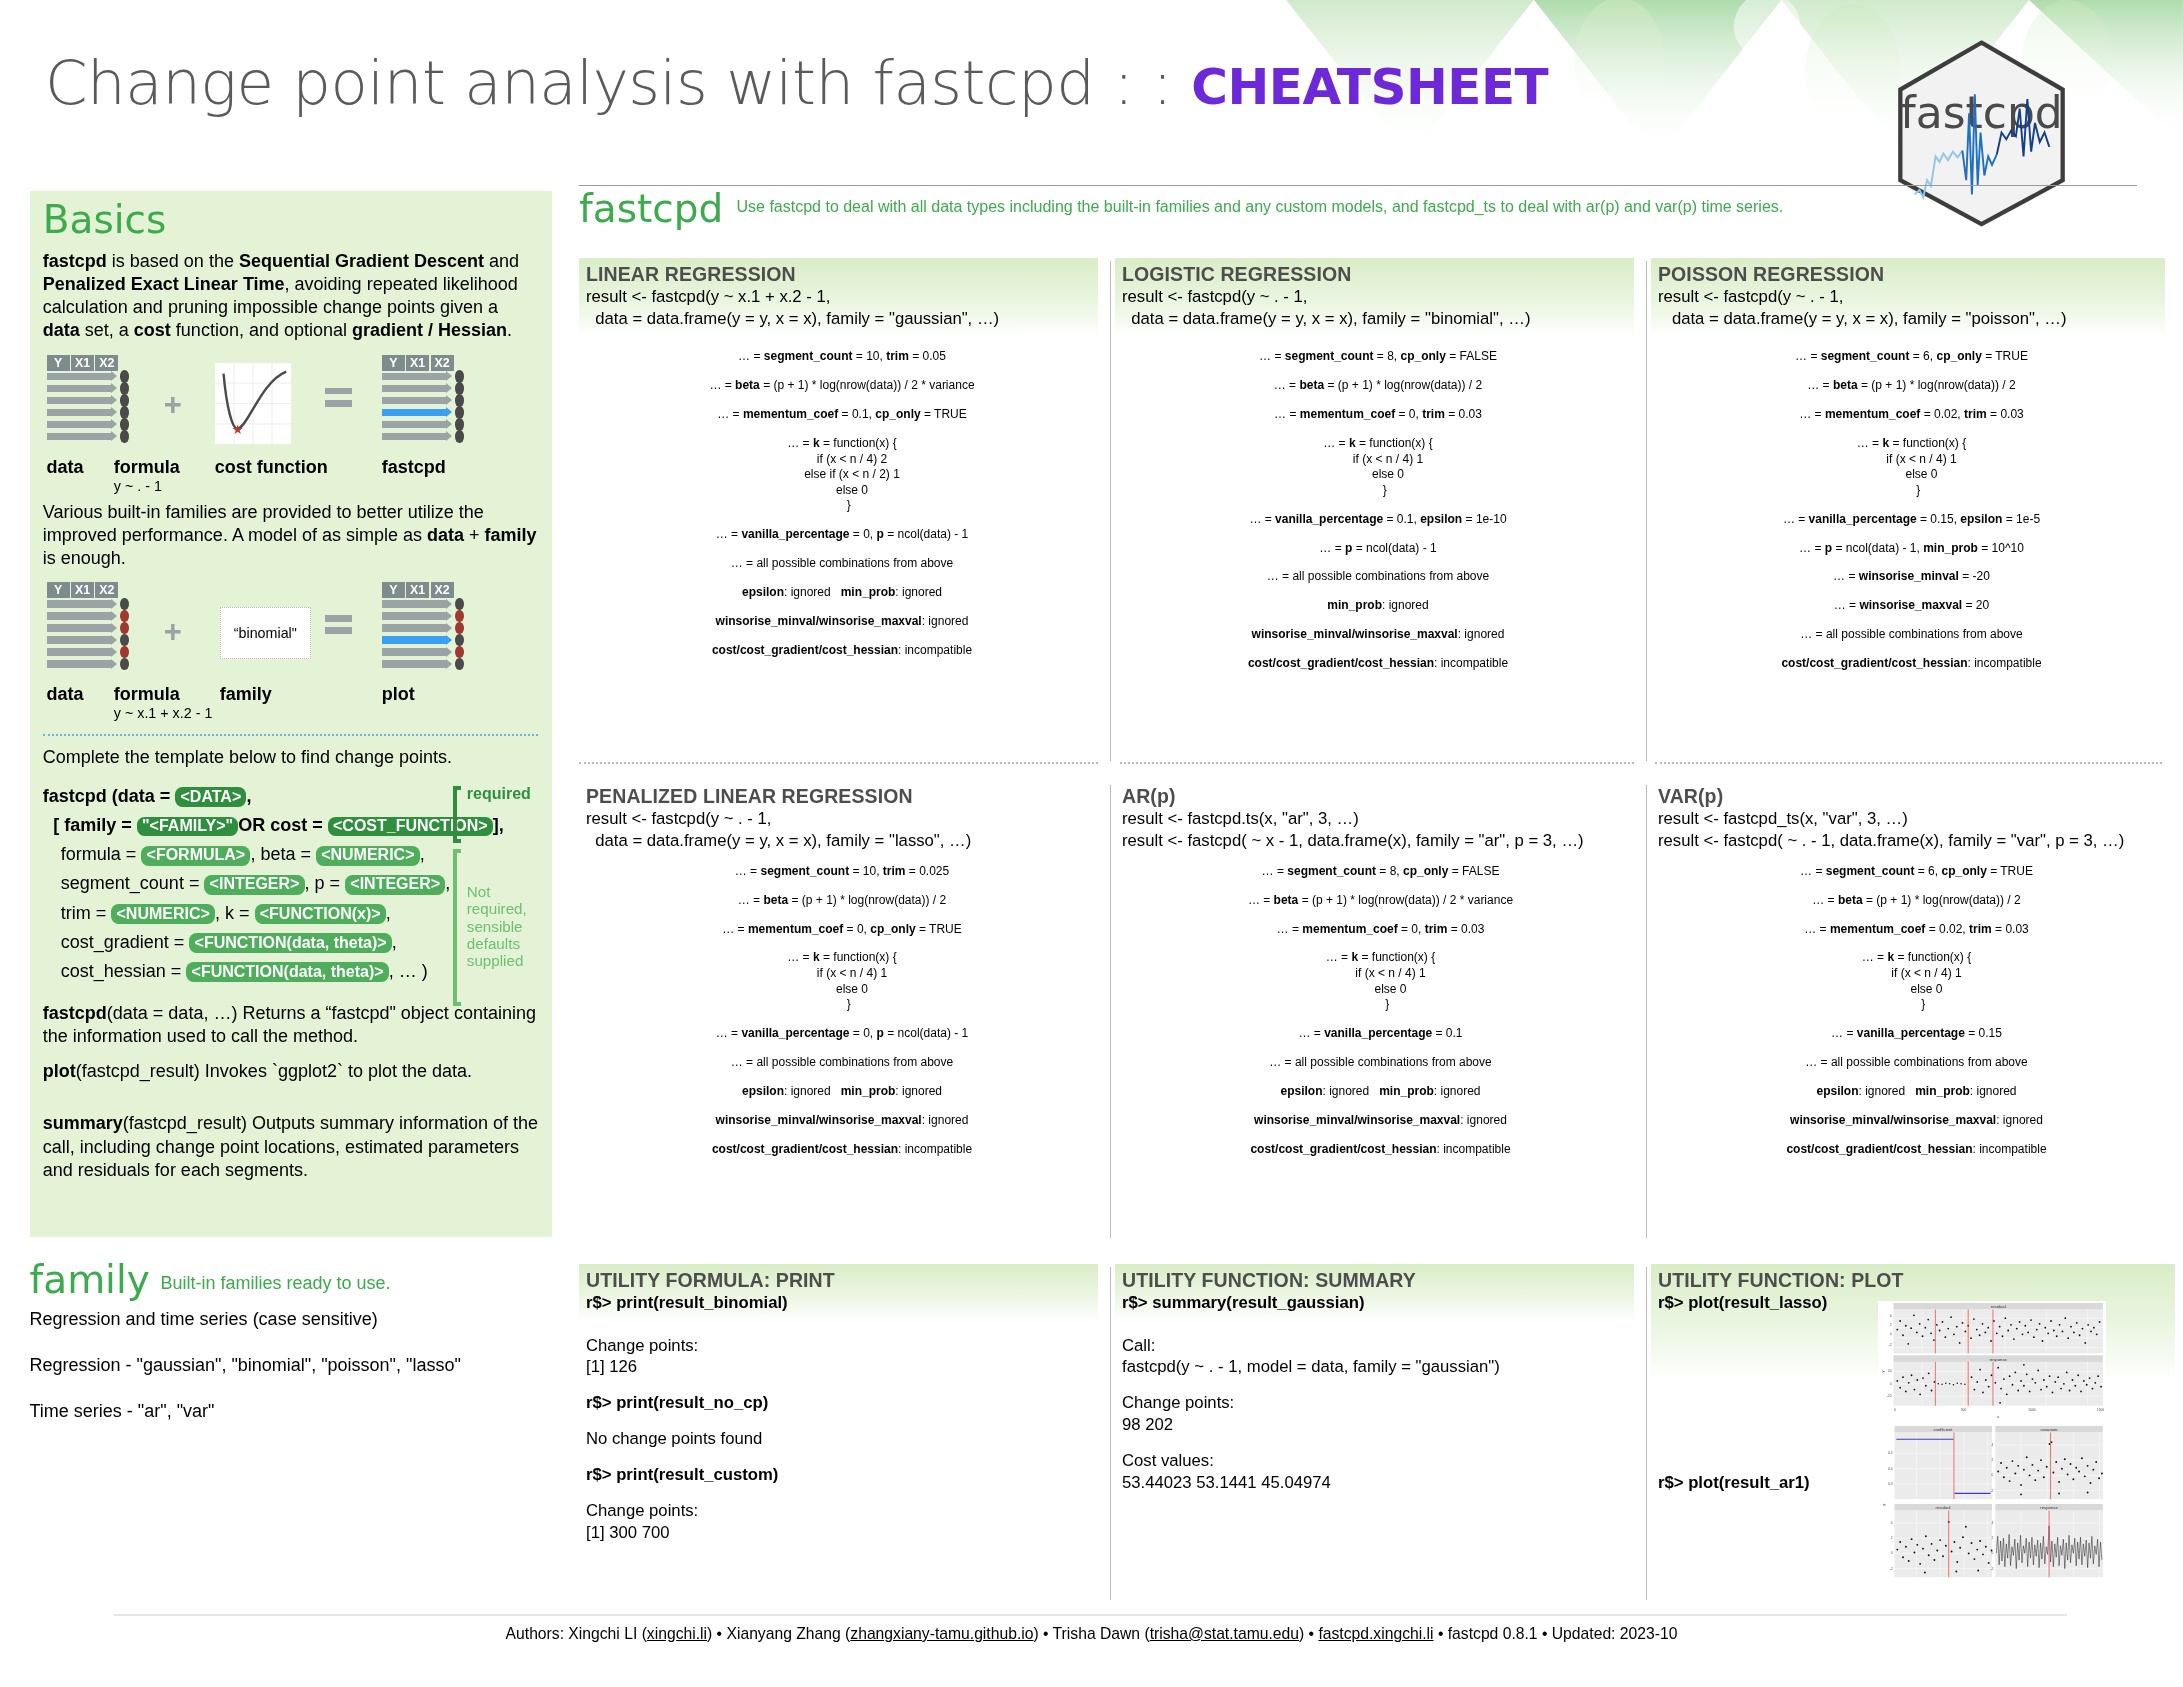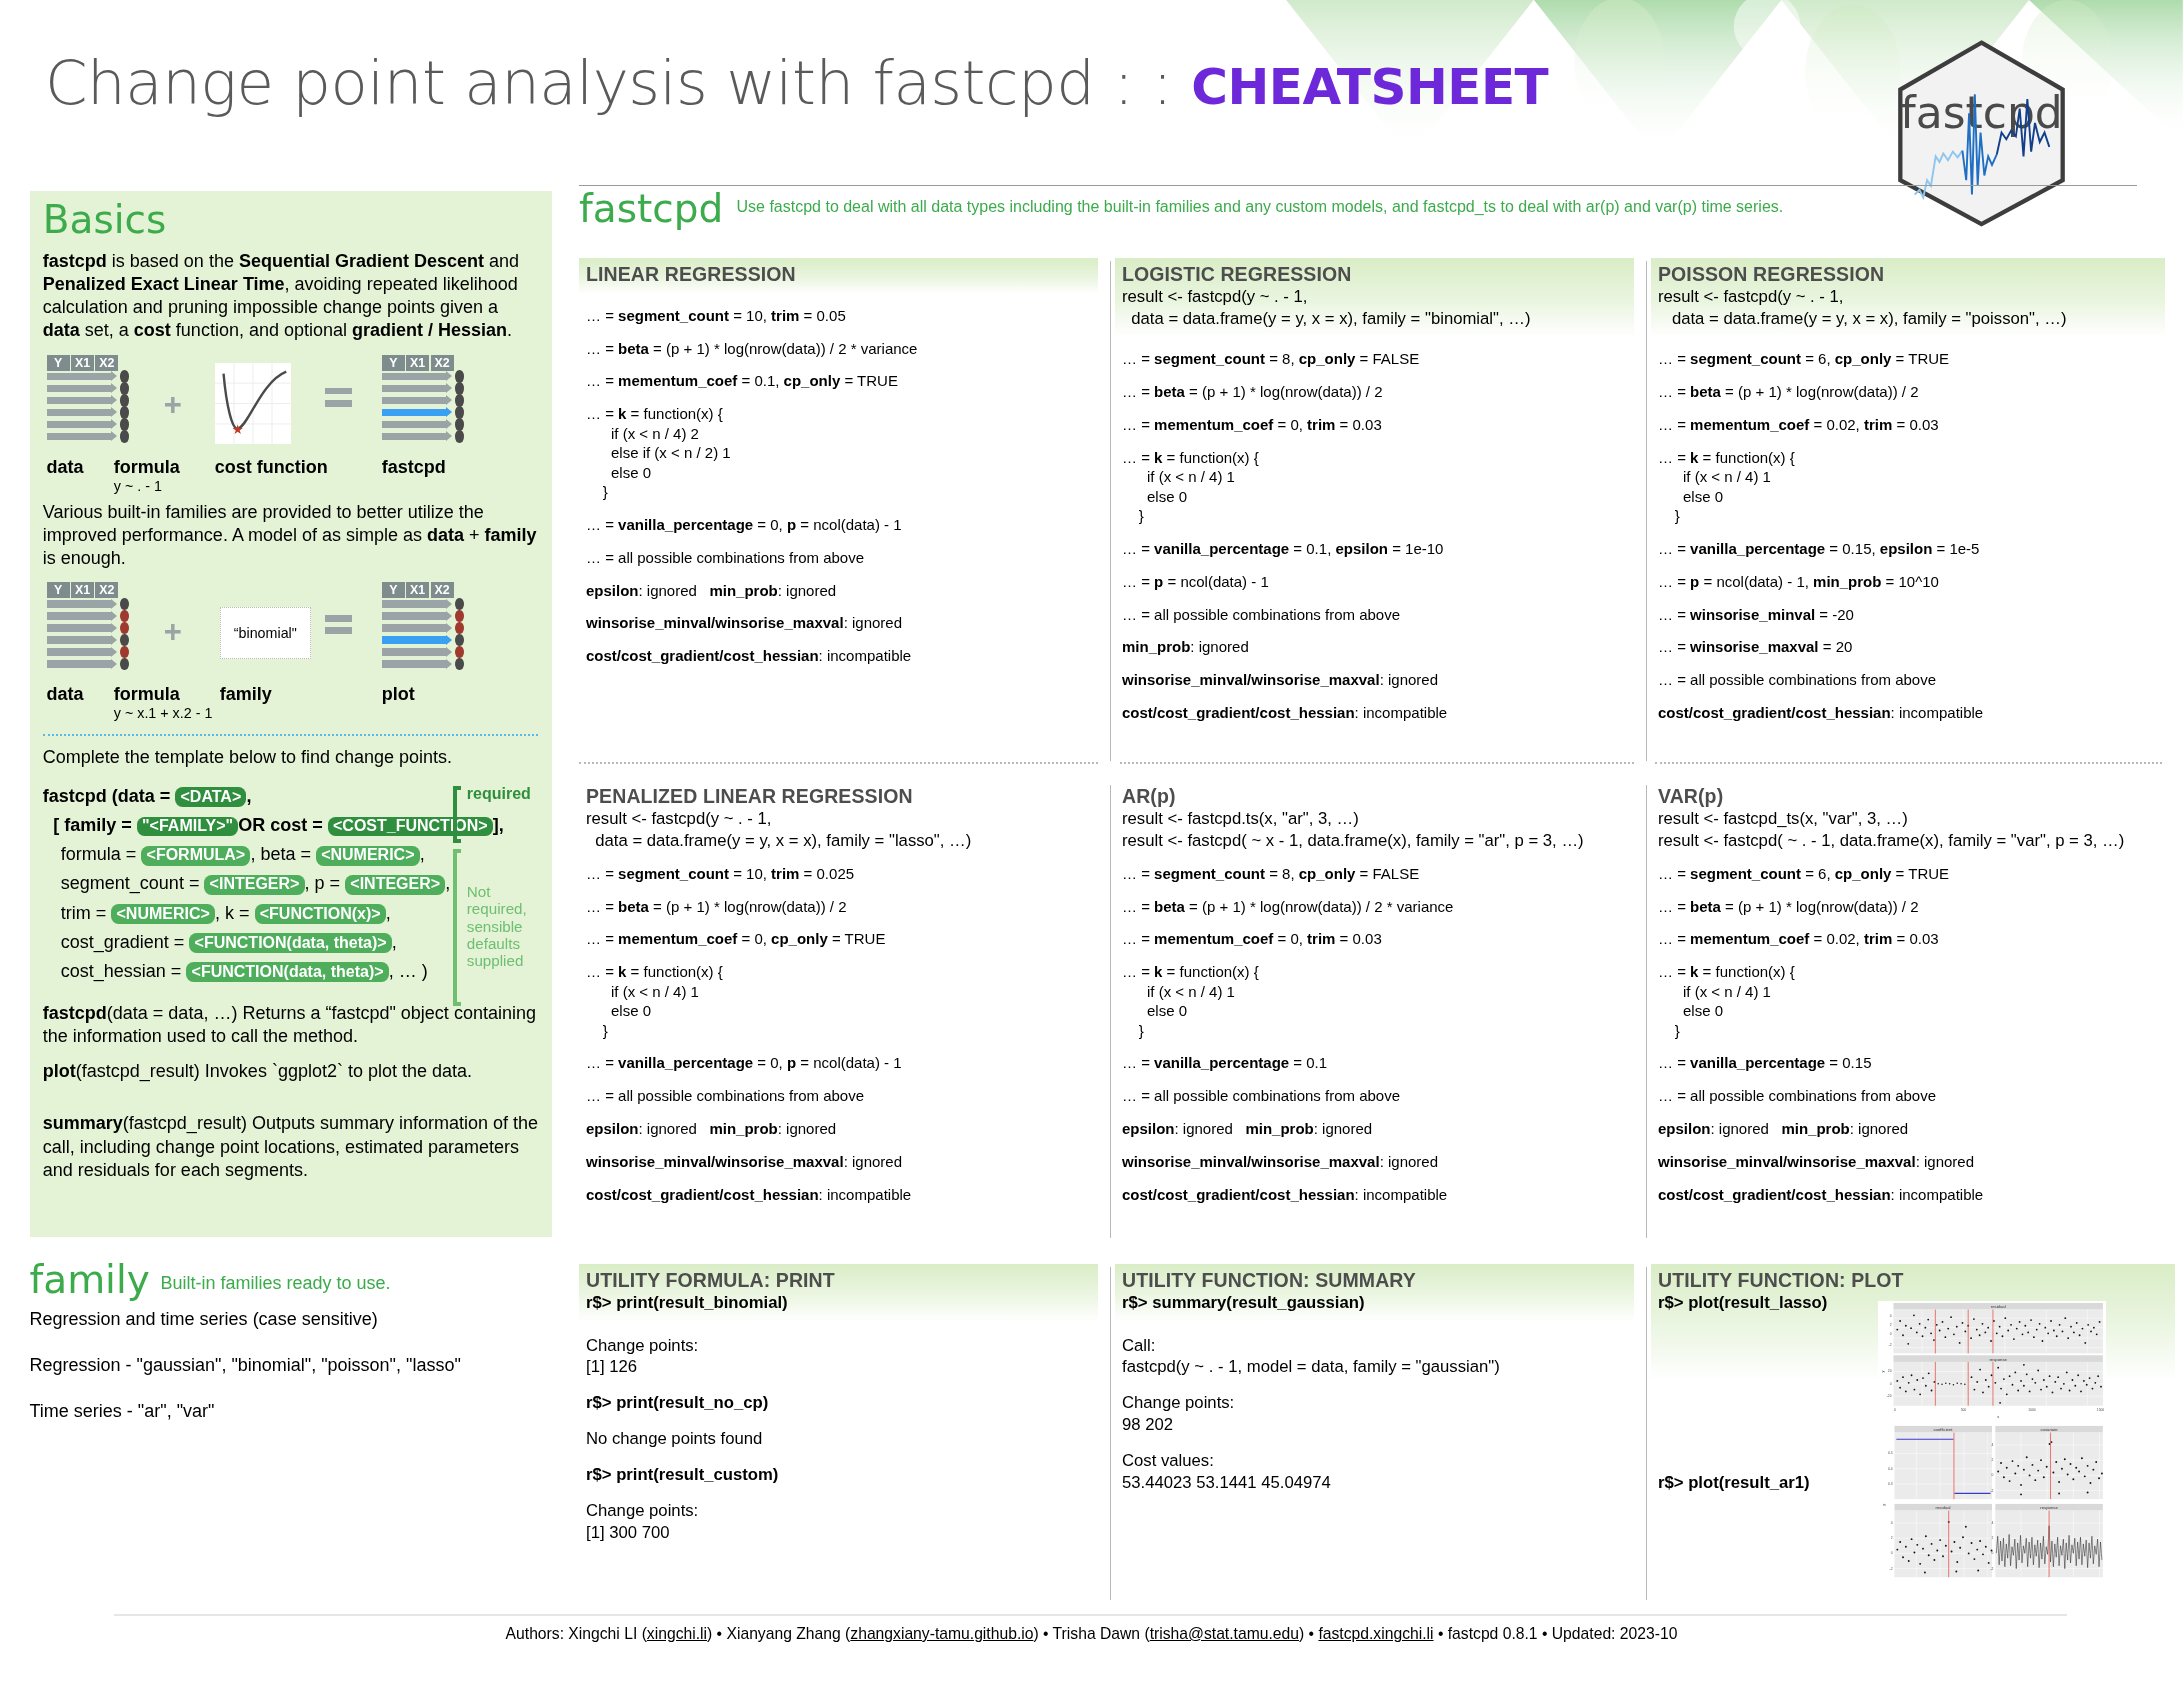--- a/index.html
+++ b/index.html
@@ -103,21 +103,21 @@
   .panel-hd {
     font-size:19.5px; font-weight:700; color:#4d4d4d; letter-spacing:0.1px;
     font-family:"Liberation Sans", sans-serif;
   }
   .panel-shade {
     background: linear-gradient(to bottom, #d9edc6 0%, #eaf5e0 55%, #ffffff 100%);
     padding: 4.8px 6.7px 7.6px 6.7px; margin-left:-6.7px; margin-top:-2.9px;
   }
   .code { font-size:16.7px; line-height:1.3; white-space:pre; }
   .opts { margin-top:12.4px; }
-  .opt { font-size:15px; line-height:1.3; margin-bottom:13.3px; white-space:pre; }
+  .opt { font-size:12px; line-height:1.3; margin-bottom:13.3px; white-space:pre;text-align:center; }
   .opt b { font-weight:700; }
   .vline { position:absolute; width:1.4px; background:#b9b9b9; }
   .hsep { position:absolute; height:0; border-top:2.4px dotted #b9b9b9; }
 
   
   .util-shade {
     background: linear-gradient(to bottom, #d9edc6 0%, #eaf5e0 50%, #ffffff 100%);
     padding:4.8px 6.7px 8.6px 6.7px; margin-left:-6.7px; margin-top:-2.9px;
   }
   .util-body { font-size:16.7px; line-height:1.3; margin-top:12.4px; }
@@ -432,20 +432,22 @@
 <div class="vline" style="top:785px; left:1646px; height:453px;"></div>
 <div class="vline" style="top:1267px; left:1110px; height:333px;"></div>
 <div class="vline" style="top:1267px; left:1646px; height:333px;"></div>
 <div class="hsep" style="top:762px; left:579px; width:519px;"></div>
 <div class="hsep" style="top:762px; left:1120px; width:514px;"></div>
 <div class="hsep" style="top:762px; left:1655px; width:507px;"></div>
 
 <div class="panel" style="top:261px; left:586px; width:512px;">
   <div class="panel-shade">
     <div class="panel-hd">LINEAR REGRESSION</div>
+    <div class="code">result &lt;- fastcpd(y ~ x.1 + x.2 - 1,
+  data = data.frame(y = y, x = x), family = "gaussian", …)</div>
   </div>
   <div class="opts">
       <div class="opt">… = <b>segment_count</b> = 10, <b>trim</b> = 0.05</div>
       <div class="opt">… = <b>beta</b> = (p + 1) * log(nrow(data)) / 2 * variance</div>
       <div class="opt">… = <b>mementum_coef</b> = 0.1, <b>cp_only</b> = TRUE</div>
       <div class="opt">… = <b>k</b> = function(x) {
       if (x &lt; n / 4) 2
       else if (x &lt; n / 2) 1
       else 0
     }</div>

